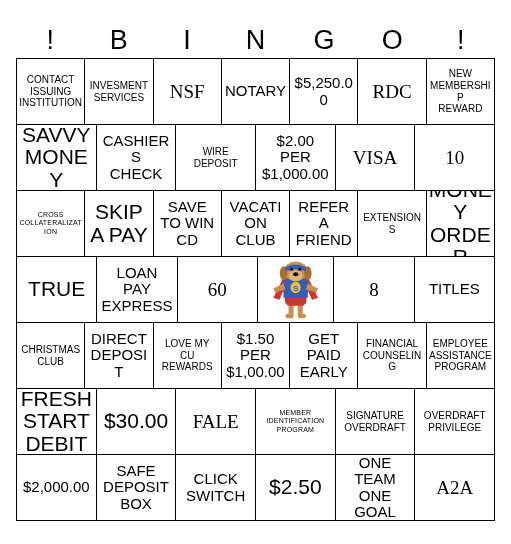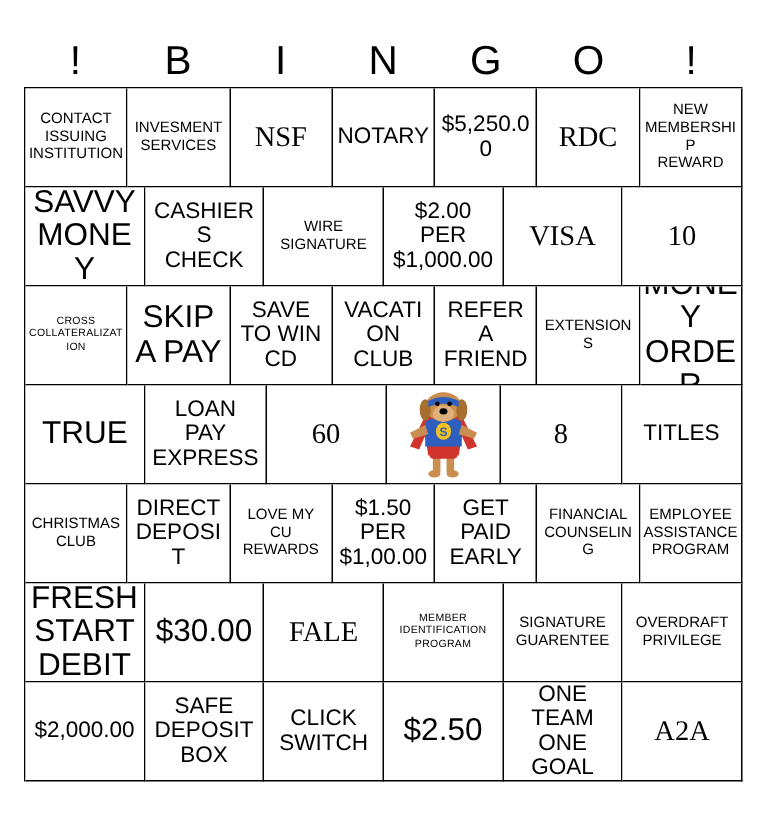--- a/index.html
+++ b/index.html
@@ -144,21 +144,21 @@
         <div class="cell sz-lg">
           <span class="cell-text">SAVVY
 MONEY</span>
         </div>
         <div class="cell sz-md">
           <span class="cell-text">CASHIERS
 CHECK</span>
         </div>
         <div class="cell sz-sm">
           <span class="cell-text">WIRE
-SIGNATURE</span>
+DEPOSIT</span>
         </div>
         <div class="cell sz-md">
           <span class="cell-text">$2.00
 PER
 $1,000.00</span>
         </div>
         <div class="cell sz-xl">
           <span class="cell-text">VISA</span>
         </div>
         <div class="cell sz-xl">
@@ -284,21 +284,21 @@
         <div class="cell sz-xl">
           <span class="cell-text">FALE</span>
         </div>
         <div class="cell sz-xs">
           <span class="cell-text">MEMBER
 IDENTIFICATION
 PROGRAM</span>
         </div>
         <div class="cell sz-sm">
           <span class="cell-text">SIGNATURE
-GUARENTEE</span>
+OVERDRAFT</span>
         </div>
         <div class="cell sz-sm">
           <span class="cell-text">OVERDRAFT
 PRIVILEGE</span>
         </div>
       </div>
       <div class="grid-row">
         <div class="cell sz-md">
           <span class="cell-text">$2,000.00</span>
         </div>

